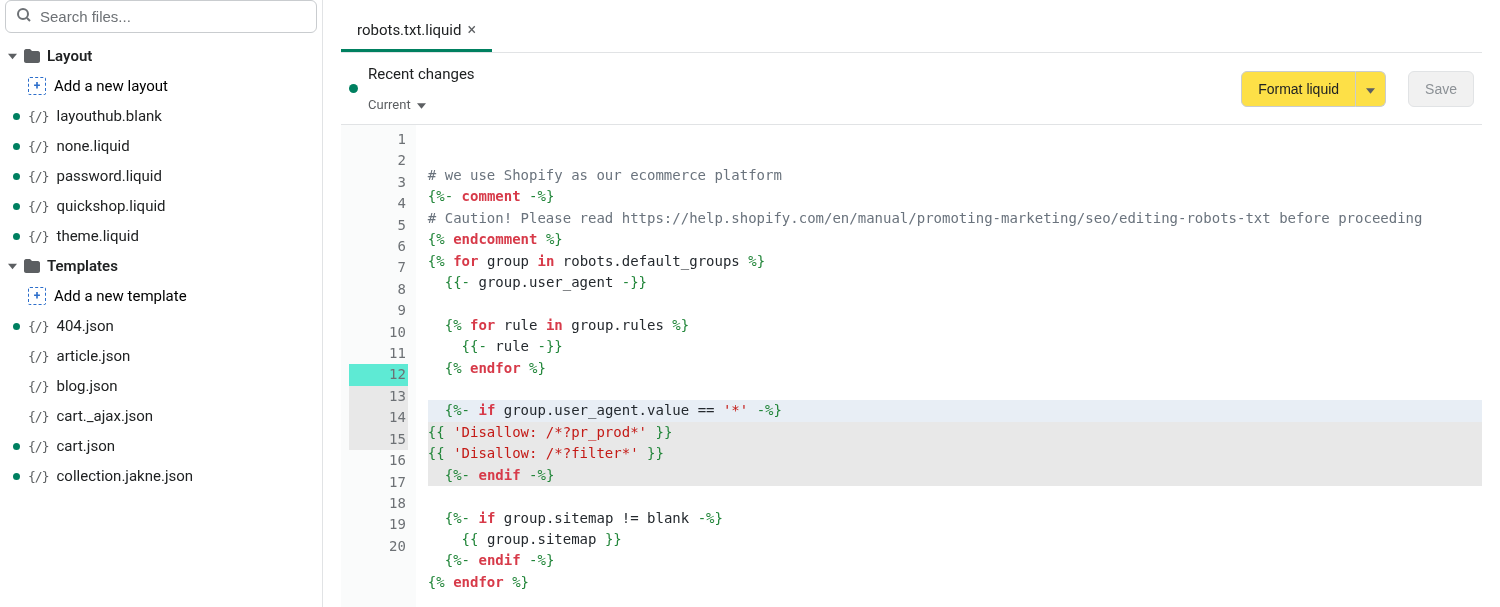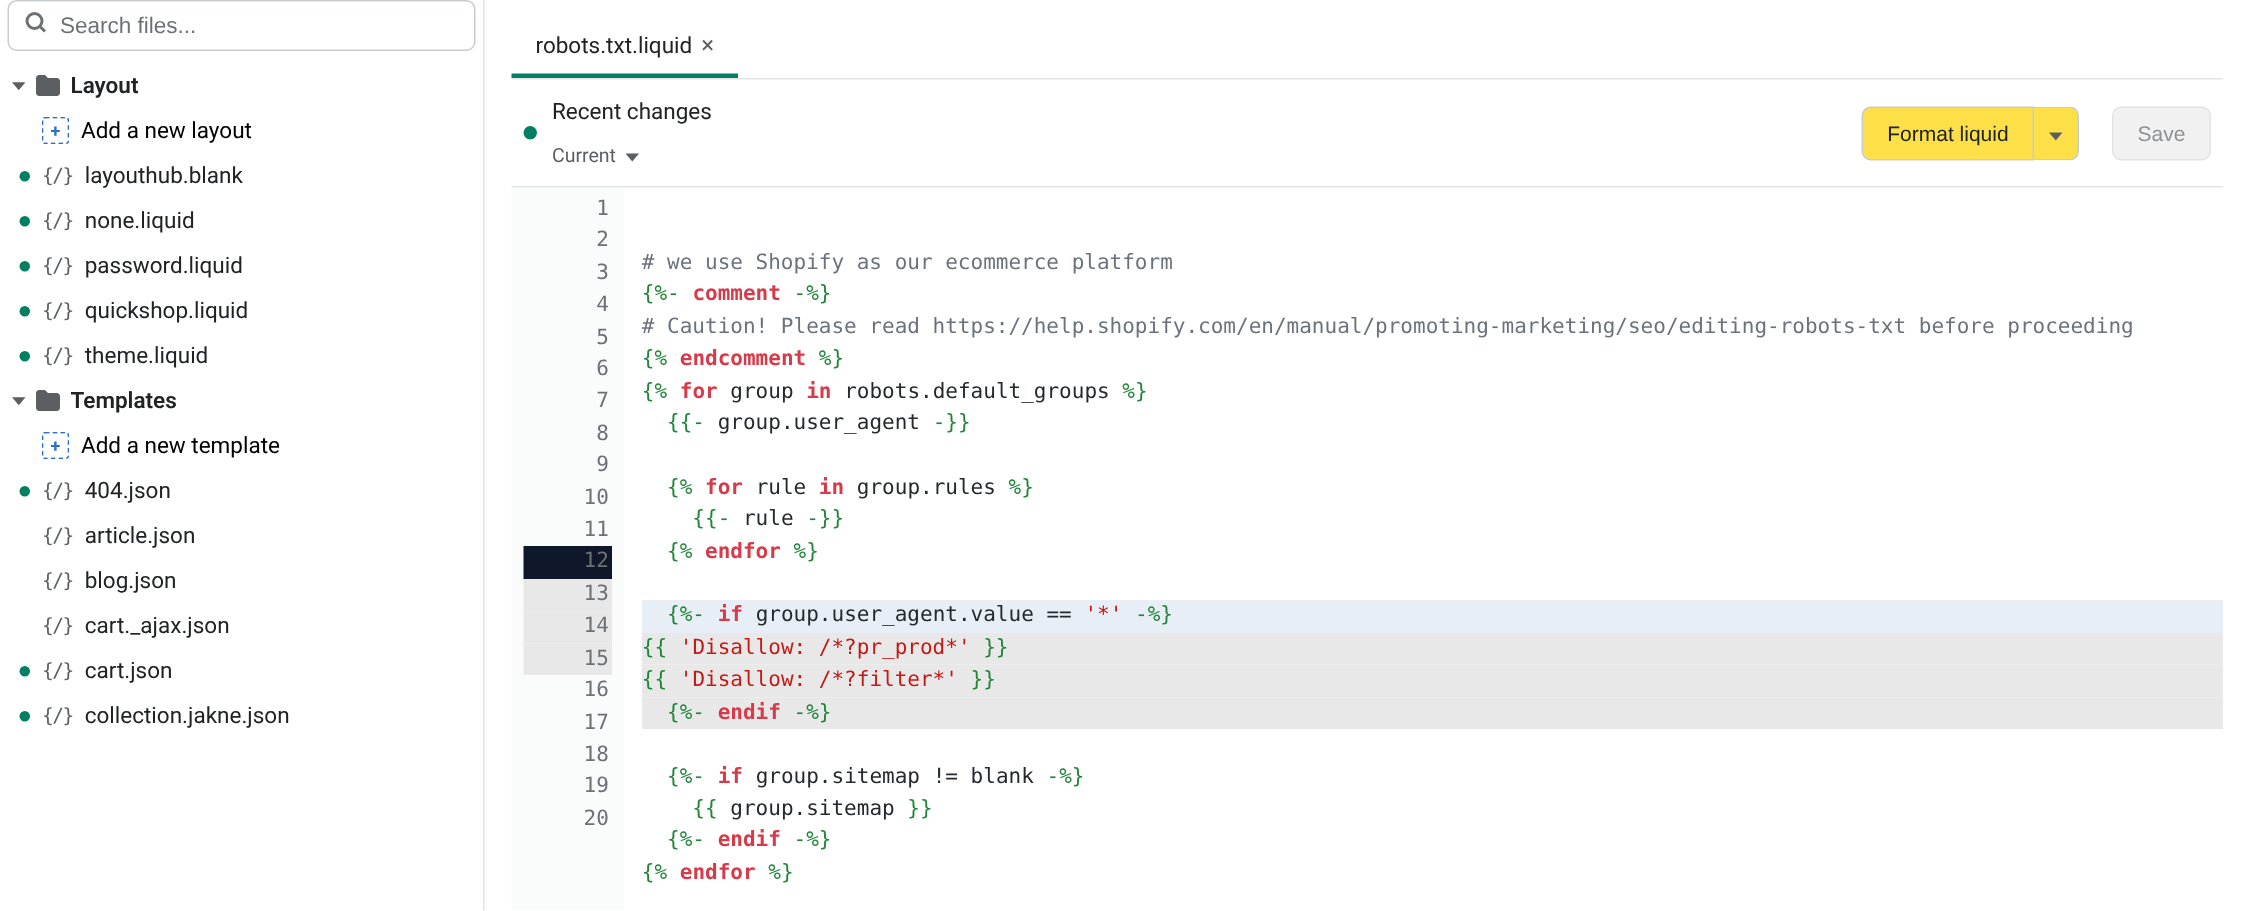--- a/index.html
+++ b/index.html
@@ -199,21 +199,21 @@
         <div>2</div>
         <div>3</div>
         <div>4</div>
         <div>5</div>
         <div>6</div>
         <div>7</div>
         <div>8</div>
         <div>9</div>
         <div>10</div>
         <div>11</div>
-        <div style="background: #0f172a; padding-left: 40px;">12</div>
+        <div style="background: #5eead4; padding-left: 40px;">12</div>
         <div style="background: rgb(232, 232, 232);">13</div>
         <div style="background: rgb(232, 232, 232);">14</div>
         <div style="background: rgb(232, 232, 232);">15</div>
         <div>16</div>
         <div>17</div>
         <div>18</div>
         <div>19</div>
         <div>20</div>
       </div>
     <div class="code" id="code"><div class="line"><span class="c-comment"># we use Shopify as our ecommerce platform</span></div><div class="line"><span class="c-tag">{%-</span> <span class="c-kw">comment</span> <span class="c-tag">-%}</span></div><div class="line"><span class="c-comment"># Caution! Please read https://help.shopify.com/en/manual/promoting-marketing/seo/editing-robots-txt before proceeding</span></div><div class="line"><span class="c-tag">{%</span> <span class="c-kw">endcomment</span> <span class="c-tag">%}</span></div><div class="line"><span class="c-tag">{%</span> <span class="c-kw">for</span> <span class="c-id">group</span> <span class="c-kw">in</span> <span class="c-id">robots.default_groups</span> <span class="c-tag">%}</span></div><div class="line">  <span class="c-tag">{{-</span> <span class="c-id">group.user_agent</span> <span class="c-tag">-}}</span></div><div class="line">&nbsp;</div><div class="line">  <span class="c-tag">{%</span> <span class="c-kw">for</span> <span class="c-id">rule</span> <span class="c-kw">in</span> <span class="c-id">group.rules</span> <span class="c-tag">%}</span></div><div class="line">    <span class="c-tag">{{-</span> <span class="c-id">rule</span> <span class="c-tag">-}}</span></div><div class="line">  <span class="c-tag">{%</span> <span class="c-kw">endfor</span> <span class="c-tag">%}</span></div><div class="line">&nbsp;</div><div class="line hl">  <span class="c-tag">{%-</span> <span class="c-kw">if</span> <span class="c-id">group.user_agent.value</span> <span class="c-op">==</span> <span class="c-str">'*'</span> <span class="c-tag">-%}</span></div><div class="line sel"><span class="c-tag">{{</span> <span class="c-str">'Disallow: /*?pr_prod*'</span> <span class="c-tag">}}</span></div><div class="line sel"><span class="c-tag">{{</span> <span class="c-str">'Disallow: /*?filter*'</span> <span class="c-tag">}}</span></div><div class="line sel">  <span class="c-tag">{%-</span> <span class="c-kw">endif</span> <span class="c-tag">-%}</span></div><div class="line">&nbsp;</div><div class="line">  <span class="c-tag">{%-</span> <span class="c-kw">if</span> <span class="c-id">group.sitemap</span> <span class="c-op">!=</span> <span class="c-id">blank</span> <span class="c-tag">-%}</span></div><div class="line">    <span class="c-tag">{{</span> <span class="c-id">group.sitemap</span> <span class="c-tag">}}</span></div><div class="line">  <span class="c-tag">{%-</span> <span class="c-kw">endif</span> <span class="c-tag">-%}</span></div><div class="line"><span class="c-tag">{%</span> <span class="c-kw">endfor</span> <span class="c-tag">%}</span></div></div>

